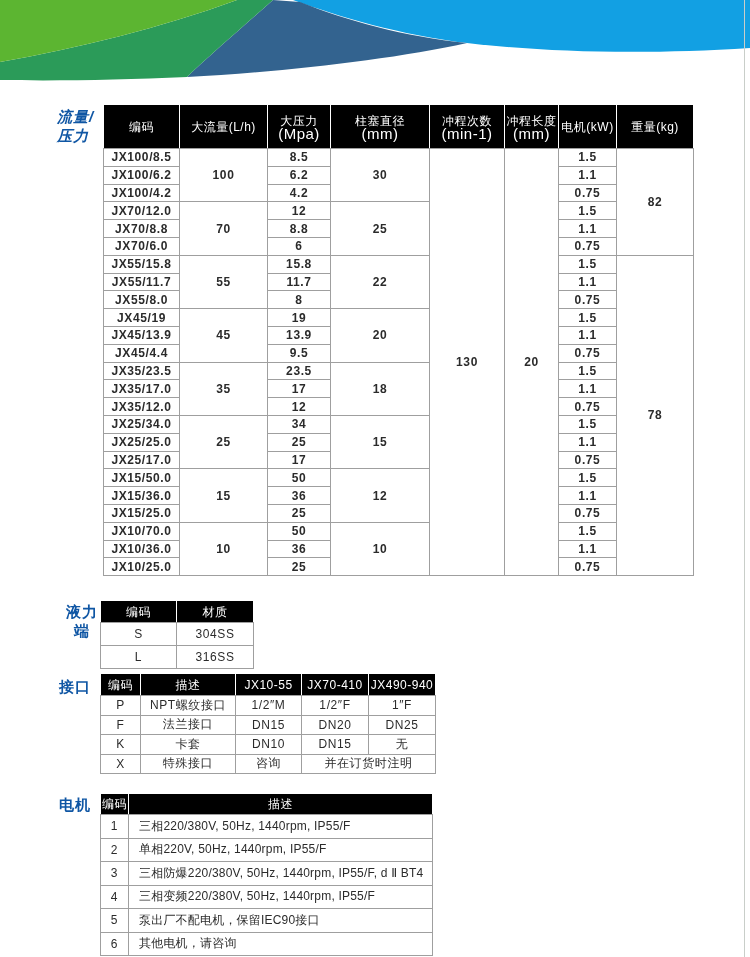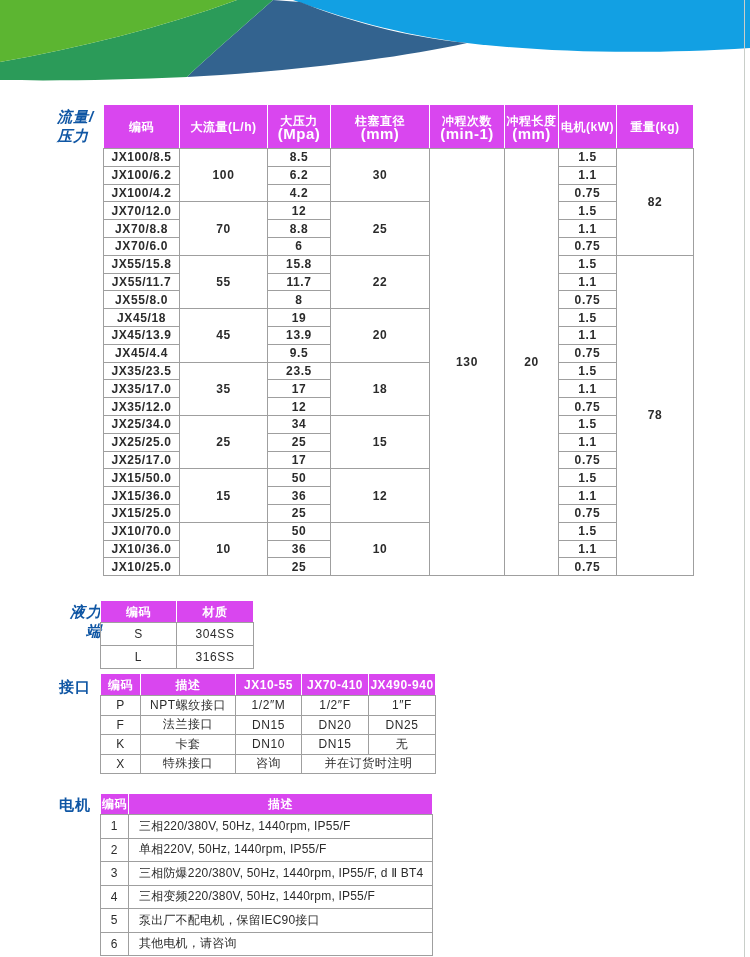--- a/index.html
+++ b/index.html
@@ -9,25 +9,25 @@
   }
   
   #banner{position:absolute;left:0;top:0;}
   
   #page-edge{position:absolute;left:744px;top:0;width:1px;height:957px;background:#c9cec9;}
   
   .section-label{
     position:absolute;color:#0f56a4;font-weight:bold;font-size:15px;line-height:19px;
     letter-spacing:1px;
   }
-  .section-label .c{text-align:right;font-style:italic;}
+  .section-label .c{text-align:center;}
   
   table{border-collapse:collapse;table-layout:fixed;}
   th{
-    background:#d946ef;color:#ffffff;font-weight:700;font-size:12px;padding:0;
+    background:#000000;color:#ffffff;font-weight:400;font-size:12px;padding:0;
     border:1px solid #ffffff;border-bottom:1px solid #9f9f9f;text-align:center;vertical-align:middle;
     line-height:14px;letter-spacing:0.5px;margin-left:23px;
   }
   td{
     border:1px solid #9f9f9f;font-size:12px;color:#2b2b2b;padding:0;text-align:center;
     vertical-align:middle;letter-spacing:0.6px;
   }
   
   #flow-table-container{position:absolute;left:103px;top:104px;}
   .flow-table{width:591px;}
@@ -161,21 +161,21 @@
           <td>JX55/11.7</td>
           <td>11.7</td>
           <td>1.1</td>
         </tr>
         <tr>
           <td>JX55/8.0</td>
           <td>8</td>
           <td>0.75</td>
         </tr>
         <tr>
-          <td>JX45/18</td>
+          <td>JX45/19</td>
           <td rowspan="3">45</td>
           <td>19</td>
           <td rowspan="3">20</td>
           <td>1.5</td>
         </tr>
         <tr>
           <td>JX45/13.9</td>
           <td>13.9</td>
           <td>1.1</td>
         </tr>

